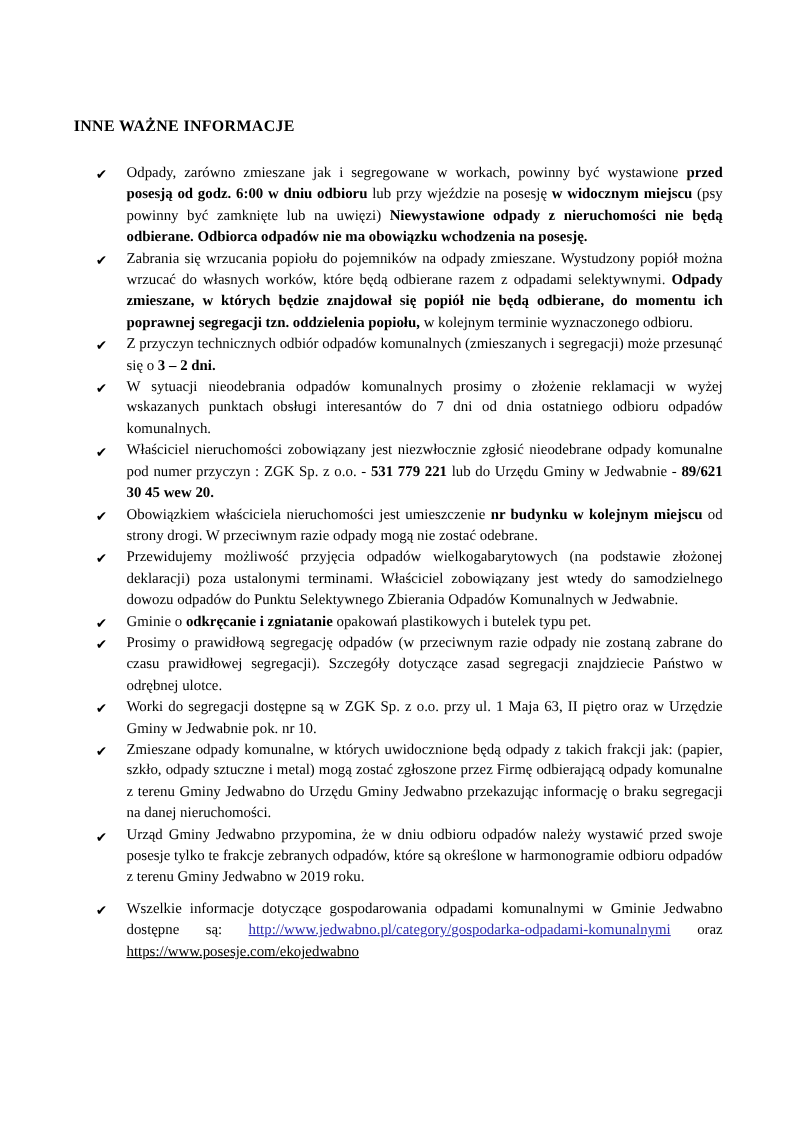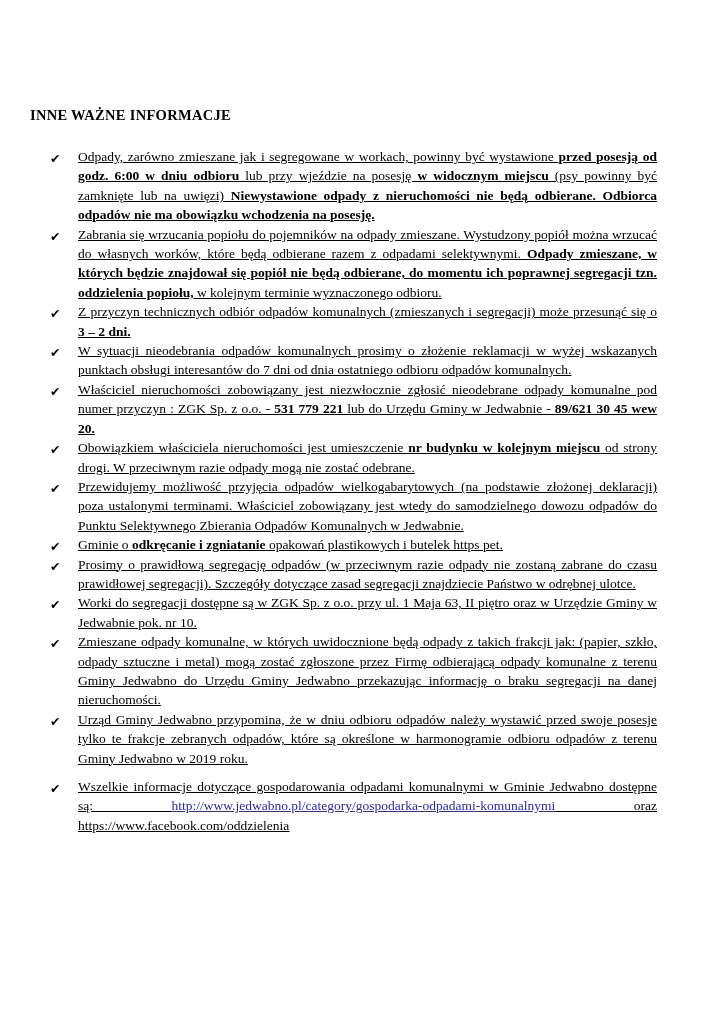--- a/index.html
+++ b/index.html
@@ -4,21 +4,21 @@
 <style>
   html,body{margin:0;padding:0;background:#ffffff;}
   body{
     width:724px;height:1024px;
     font-family:"Liberation Serif","DejaVu Serif",serif;
     color:#000;
   }
   .page{
     box-sizing:border-box;
     width:724px;height:1024px;
-    padding:107px 67px 0 30px;
+    padding:107px 67px 0 67px;
     overflow:hidden;
     background:#ffffff;
   }
   .heading{
     font-size:14.5px;
     font-weight:bold;
     letter-spacing:0.3px;
     margin:0 0 23px 0;
   }
   .bullet{
@@ -28,21 +28,21 @@
     line-height:19.4px;
     text-align:justify;
   }
   .bullet.gap{margin-top:9px;}
   .marker{
     position:absolute;
     left:20px;top:2px;
     font-family:"DejaVu Sans",sans-serif;
     font-size:12.5px;
   }
-  .text{margin:0;text-decoration:underline;}
+  .text{margin:0;}
   .bold{font-weight:bold;}
   .link{
     color:var(--link-color,#2b2baf);
     text-decoration:underline;
     overflow-wrap:break-word;
     cursor:pointer;
   }
   .underline{
     text-decoration:underline;
     overflow-wrap:break-word;
@@ -78,36 +78,36 @@
       <div class="bullet">
         <span class="marker">✔</span>
         <p class="text"><span>Obowiązkiem właściciela nieruchomości jest umieszczenie </span><span class="bold">nr budynku w kolejnym miejscu</span><span> od strony drogi. W przeciwnym razie odpady mogą nie zostać odebrane.</span></p>
       </div>
       <div class="bullet">
         <span class="marker">✔</span>
         <p class="text"><span>Przewidujemy możliwość przyjęcia odpadów wielkogabarytowych (na podstawie złożonej deklaracji) poza ustalonymi terminami. Właściciel zobowiązany jest wtedy do samodzielnego dowozu odpadów do Punktu Selektywnego Zbierania Odpadów Komunalnych w Jedwabnie.</span></p>
       </div>
       <div class="bullet">
         <span class="marker">✔</span>
-        <p class="text"><span>Gminie o </span><span class="bold">odkręcanie i zgniatanie</span><span> opakowań plastikowych i butelek https pet.</span></p>
+        <p class="text"><span>Gminie o </span><span class="bold">odkręcanie i zgniatanie</span><span> opakowań plastikowych i butelek typu pet.</span></p>
       </div>
       <div class="bullet">
         <span class="marker">✔</span>
         <p class="text"><span>Prosimy o prawidłową segregację odpadów (w przeciwnym razie odpady nie zostaną zabrane do czasu prawidłowej segregacji). Szczegóły dotyczące zasad segregacji znajdziecie Państwo w odrębnej ulotce.</span></p>
       </div>
       <div class="bullet">
         <span class="marker">✔</span>
         <p class="text"><span>Worki do segregacji dostępne są w ZGK Sp. z o.o. przy ul. 1 Maja 63, II piętro oraz w Urzędzie Gminy w Jedwabnie pok. nr 10.</span></p>
       </div>
       <div class="bullet">
         <span class="marker">✔</span>
         <p class="text"><span>Zmieszane odpady komunalne, w których uwidocznione będą odpady z takich frakcji jak: (papier, szkło, odpady sztuczne i metal) mogą zostać zgłoszone przez Firmę odbierającą odpady komunalne z terenu Gminy Jedwabno do Urzędu Gminy Jedwabno przekazując informację o braku segregacji na danej nieruchomości.</span></p>
       </div>
       <div class="bullet">
         <span class="marker">✔</span>
         <p class="text"><span>Urząd Gminy Jedwabno przypomina, że w dniu odbioru odpadów należy wystawić  przed swoje posesje tylko te frakcje zebranych odpadów, które są określone w harmonogramie odbioru odpadów z terenu Gminy Jedwabno  w 2019 roku.</span></p>
       </div>
       <div class="bullet gap">
         <span class="marker">✔</span>
-        <p class="text"><span>Wszelkie informacje dotyczące gospodarowania odpadami komunalnymi w Gminie Jedwabno dostępne są: </span><span class="link">http://www.jedwabno.pl/category/gospodarka-odpadami-komunalnymi</span><span> oraz </span><span class="underline">https://www.facebook.com/oddzielenia</span></p>
+        <p class="text"><span>Wszelkie informacje dotyczące gospodarowania odpadami komunalnymi w Gminie Jedwabno dostępne są: </span><span class="link">http://www.jedwabno.pl/category/gospodarka-odpadami-komunalnymi</span><span> oraz </span><span class="underline">https://www.posesje.com/ekojedwabno</span></p>
       </div>
     </div>
 </div>
 
 </body></html>

